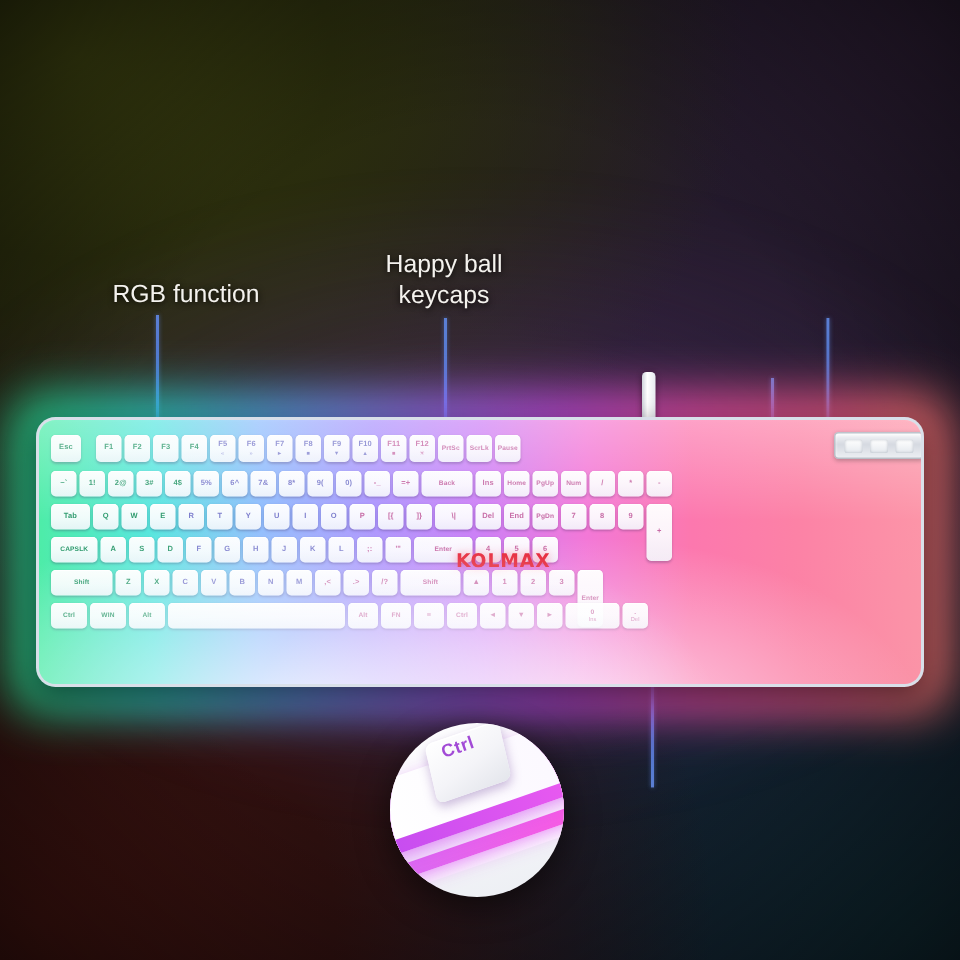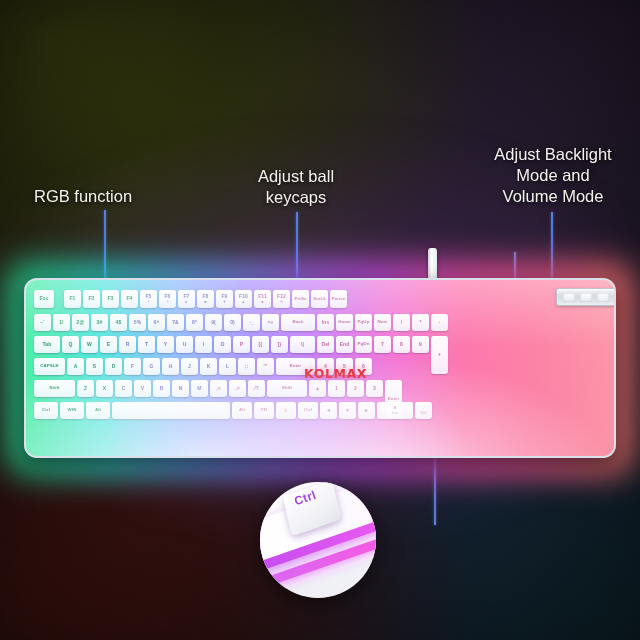--- a/index.html
+++ b/index.html
@@ -41,21 +41,21 @@
     transform-origin:center center;
     background:linear-gradient(90deg,#ff18c8 0%, #c43cf2 13%, #7a6bff 25%, #3ea8f5 36%, #35dbe4 46%, #2ee87d 58%, #39e84a 70%, #8de52b 82%, #f2ef12 94%, #ffe800 100%);
     -webkit-background-clip:text;background-clip:text;
     color:transparent;-webkit-text-fill-color:transparent;
   }
 
   
   .label{position:absolute;color:#f4f2ee;font-size:16.5px;line-height:21px;
     text-shadow:0 1px 4px rgba(0,0,0,.85);white-space:pre;}
   .label.c{text-align:center;}
-  .label.l{text-align:left;}
+  .label.l{text-align:center;}
 
   
   .leader{position:absolute;width:2px;background:linear-gradient(180deg,#5b7fd4 0%, #4a6fc8 60%, #3f63bb 100%);
     box-shadow:0 0 3px rgba(90,130,220,.6);}
   .leader.up{background:linear-gradient(0deg,#5b7fd4 0%, #4a6fc8 60%, #3f63bb 100%);}
   .dot{position:absolute;width:9px;height:9px;border-radius:50%;
     background:radial-gradient(circle at 35% 32%, #9fc2ff 0%, #3d6ddb 55%, #24479c 100%);
     box-shadow:0 0 6px rgba(110,160,255,.9);}
 
   
@@ -147,28 +147,25 @@
 
   <div class="bg-base"></div>
   <div class="bg-center-glow"></div>
   <div class="bg-vignette"></div>
 
 
   <div class="label l" style="left:34px;top:186px;width:180px;">RGB function</div>
   <div class="leader" style="left:104px;top:210px;height:92px;"></div>
   <div class="dot" style="left:100px;top:298px;"></div>
 
-  <div class="label c" style="left:222px;top:166px;width:148px;">Adjust ball
+  <div class="label c" style="left:222px;top:166px;width:148px;">Happy ball
 keycaps</div>
   <div class="leader" style="left:296px;top:212px;height:140px;"></div>
   <div class="dot" style="left:292px;top:348px;"></div>
 
-  <div class="label c" style="left:468px;top:144px;width:170px;">Adjust Backlight
-Mode and
-Volume Mode</div>
   <div class="leader" style="left:551px;top:212px;height:74px;"></div>
 
   <div class="leader" style="left:514px;top:252px;height:44px;"></div>
   <div class="dot" style="left:510px;top:292px;"></div>
 
   <div class="leader up" style="left:434px;top:455px;height:70px;"></div>
 
   <div id="kb">
     <div class="kb-glow"></div>
     <div class="cable"></div>

